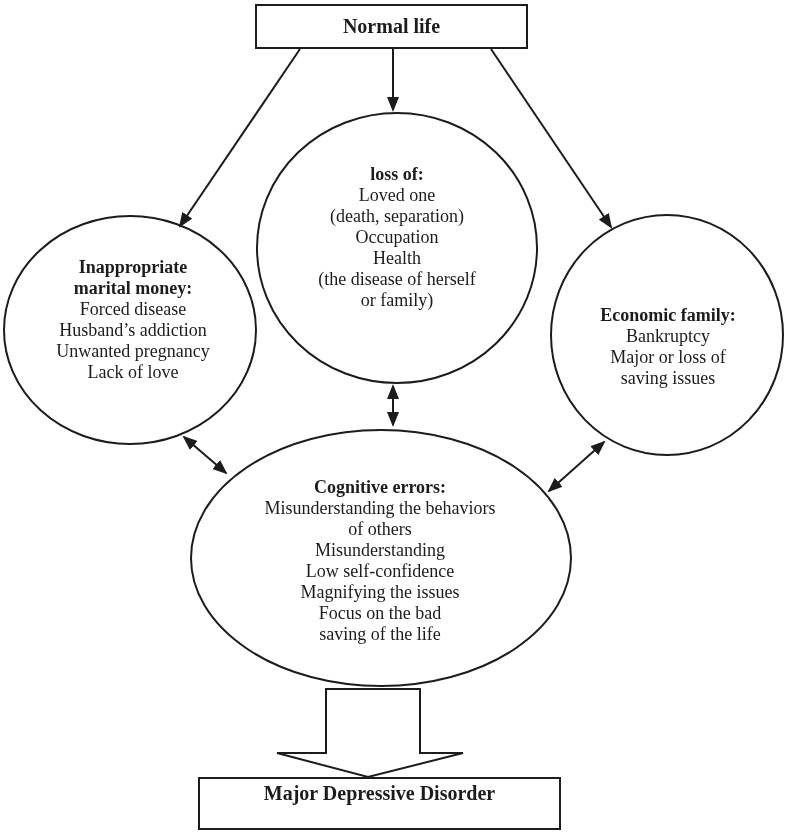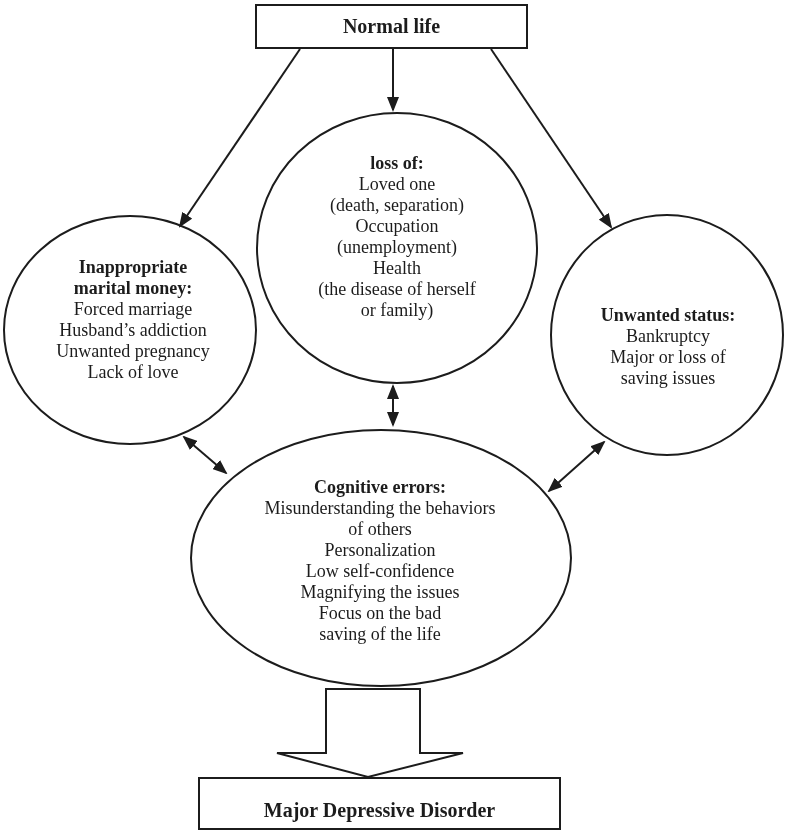--- a/index.html
+++ b/index.html
@@ -65,50 +65,49 @@
 
   <div class="rect-node" style="left:255px; top:4px; width:273px; height:45px;">
     <span>Normal life</span>
   </div>
 
   <div class="node-text" style="left:397px; top:237px;">
     <div class="node-title">loss of:</div>
     <div>Loved one</div>
     <div>(death, separation)</div>
     <div>Occupation</div>
-    <div>(unemployment)</div>
     <div>Health</div>
     <div>(the disease of herself</div>
     <div>or family)</div>
   </div>
 
   <div class="node-text" style="left:133px; top:320px;">
     <div class="node-title">Inappropriate</div>
     <div class="node-title">marital money:</div>
-    <div>Forced marriage</div>
+    <div>Forced disease</div>
     <div>Husband’s addiction</div>
     <div>Unwanted pregnancy</div>
     <div>Lack of love</div>
   </div>
 
   <div class="node-text" style="left:668px; top:347px;">
-    <div class="node-title">Unwanted status:</div>
+    <div class="node-title">Economic family:</div>
     <div>Bankruptcy</div>
     <div>Major or loss of</div>
     <div>saving issues</div>
   </div>
 
   <div class="node-text" style="left:380px; top:561px;">
     <div class="node-title">Cognitive errors:</div>
     <div>Misunderstanding the behaviors</div>
     <div>of others</div>
-    <div>Personalization</div>
+    <div>Misunderstanding</div>
     <div>Low self-confidence</div>
     <div>Magnifying the issues</div>
     <div>Focus on the bad</div>
     <div>saving of the life</div>
   </div>
 
-  <div class="rect-node" style="left:198px; top:777px; width:363px; height:53px; align-items:flex-start; padding-top:20px;">
+  <div class="rect-node" style="left:198px; top:777px; width:363px; height:53px; align-items:flex-start; padding-top:3px;">
     <span>Major Depressive Disorder</span>
   </div>
 
 </div>
 
 </body></html>

